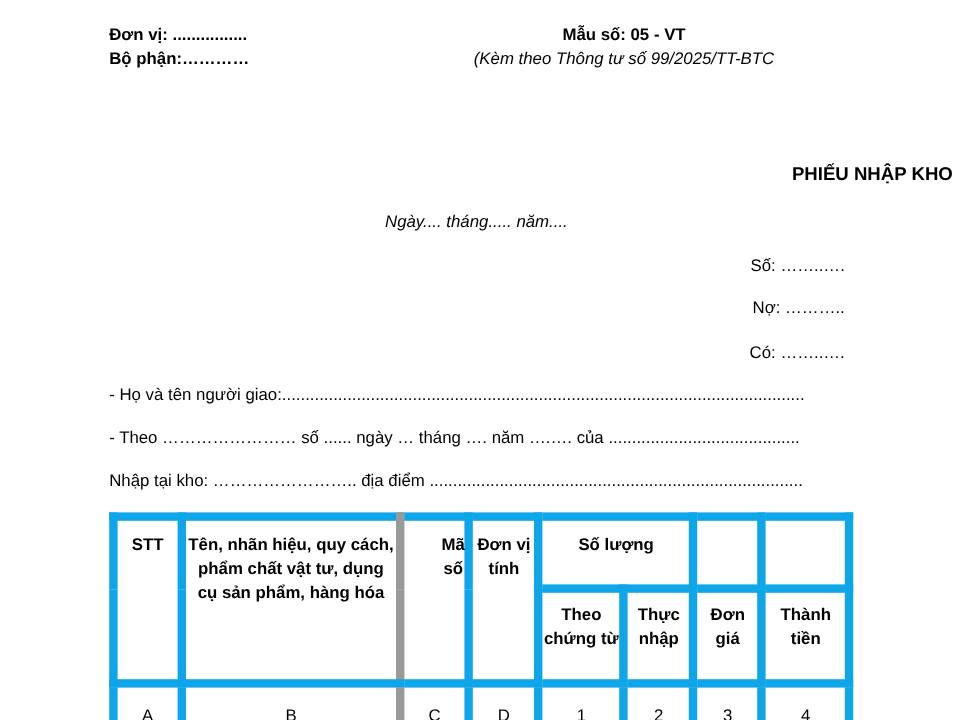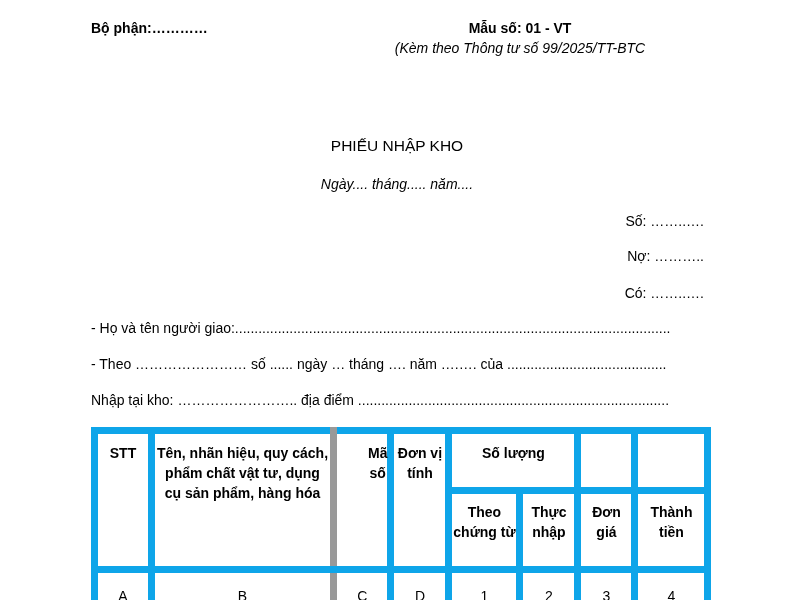--- a/index.html
+++ b/index.html
@@ -16,21 +16,21 @@
     font-size: 14px;
     position: relative;
   }
   .abs { position: absolute; white-space: nowrap; }
 
   #header-left { left: 91px; top: 18px; line-height: 20px; font-weight: bold; font-size: 14px; }
   #header-right { left: 320px; top: 18px; width: 400px; text-align: center; line-height: 20px; font-size: 14px; }
   #header-right .form-no { font-weight: bold; }
   #header-right .legal { font-style: italic; }
 
-  #doc-title { left: 0; width: 794px; top: 137px; text-align: center; font-weight: normal; font-size: 15.5px; }
+  #doc-title { left: 0; width: 794px; top: 137px; text-align: right; font-weight: bold; font-size: 15.5px; }
   #doc-date { left: 0; width: 794px; top: 176px; text-align: center; font-style: italic; font-size: 14px; }
 
   .ref-line { right: 96px; text-align: center; font-size: 14px; }
   #ref-so { top: 213px; }
   #ref-no { top: 248px; }
   #ref-co { top: 285px; }
 
   .form-line { left: 91px; font-size: 14px; }
   #line-deliverer { top: 320px; }
   #line-according { top: 356px; }
@@ -56,25 +56,26 @@
   #receipt-table tr.hdr-top td { height: 44px; }
   #receipt-table tr.hdr-sub td { height: 64px; }
   #receipt-table tr.idx-row td { height: 45px; vertical-align: middle; }
   #receipt-table .th { font-weight: bold; padding-top: 9px; }
   #receipt-table .th-sub { font-weight: bold; padding-top: 8px; }
 </style>
 </head>
 <body>
 
 <div id="header-left" class="abs">
+  <div>Đơn vị: ................</div>
   <div>Bộ phận:…………</div>
 </div>
 
 <div id="header-right" class="abs">
-  <div class="form-no">Mẫu số: 01 - VT</div>
+  <div class="form-no">Mẫu số: 05 - VT</div>
   <div class="legal">(Kèm theo Thông tư số 99/2025/TT-BTC</div>
 </div>
 
 <div id="doc-title" class="abs">PHIẾU NHẬP KHO</div>
 <div id="doc-date" class="abs">Ngày.... tháng..... năm....</div>
 
 <div id="ref-so" class="abs ref-line">Số: ……..….</div>
 <div id="ref-no" class="abs ref-line">Nợ: ………..</div>
 <div id="ref-co" class="abs ref-line">Có: ……..….</div>
 

